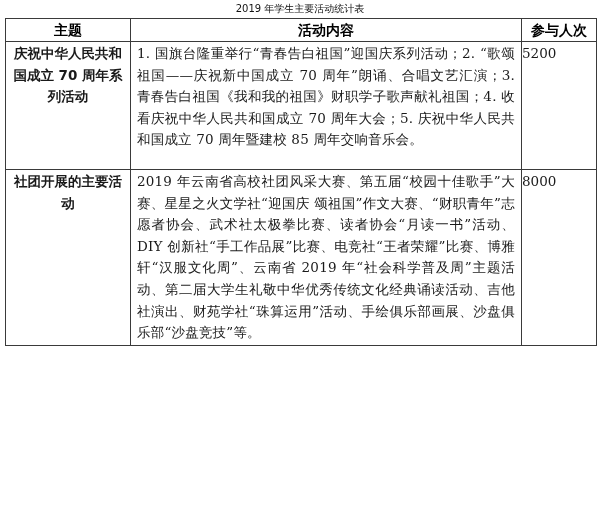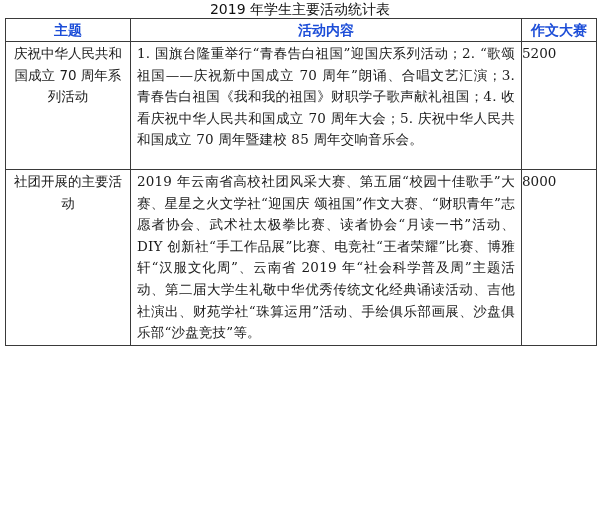--- a/index.html
+++ b/index.html
@@ -1,41 +1,41 @@
 <!DOCTYPE html>
 <html><head>
 <meta charset="utf-8">
 <style>
   html, body { margin: 0; padding: 0; background: #ffffff; }
   body { width: 600px; height: 515px; overflow: hidden; font-family: "DejaVu Serif", "Liberation Serif", serif; color: #1a1a1a; }
-  .title { position: absolute; left: 0; top: 0; width: 600px; height: 18px; text-align: center; font-family: "DejaVu Sans", "Liberation Sans", sans-serif; font-size: 14px; line-height: 18px; color: #111; }
+  .title { position: absolute; left: 0; top: 0; width: 600px; height: 18px; text-align: center; font-family: "DejaVu Sans", "Liberation Sans", sans-serif; font-size: 10px; line-height: 18px; color: #111; }
   table { position: absolute; left: 5px; top: 18px; border-collapse: collapse; table-layout: fixed; width: 590px; }
   td, th { border: 1px solid #3a3a3a; padding: 0; vertical-align: top; }
-  th { height: 22px; font-family: "DejaVu Sans", "Liberation Sans", sans-serif; font-size: 14px; font-weight: bold; text-align: center; line-height: 22px; color: #1d4ed8; }
+  th { height: 22px; font-family: "DejaVu Sans", "Liberation Sans", sans-serif; font-size: 14px; font-weight: bold; text-align: center; line-height: 22px; color: #000000; }
   .c1 { width: 124px; }
   .c2 { width: 390px; }
   .c3 { width: 74px; }
-  .topic { text-align: center; font-family: "DejaVu Sans", "Liberation Sans", sans-serif; font-size: 13.5px; line-height: 21.5px; padding: 1px 2px 0 2px; }
+  .topic { text-align: center; font-family: "DejaVu Sans", "Liberation Sans", sans-serif; font-size: 13.5px; line-height: 21.5px; padding: 1px 2px 0 2px; font-weight: bold; }
   .content { text-align: justify; font-size: 13.5px; line-height: 21.6px; padding: 1px 6px 0 6px; letter-spacing: 0.2px; margin-left: 16px; }
   .count { text-align: left; font-size: 13.5px; line-height: 21.5px; padding-top: 1px; }
   .r1 td { height: 126px; }
   .r2 td { height: 166px; }
   .r3 td { height: 174px; }
 </style>
 </head>
 <body>
 
 <div class="title">2019 年学生主要活动统计表</div>
 
 <table>
   <thead>
     <tr>
       <th class="c1">主题</th>
       <th class="c2">活动内容</th>
-      <th class="c3">作文大赛</th>
+      <th class="c3">参与人次</th>
     </tr>
   </thead>
   <tbody>
     <tr class="r1">
       <td class="topic">庆祝中华人民共和国成立 70 周年系列活动</td>
       <td class="content">1. 国旗台隆重举行“青春告白祖国”迎国庆系列活动；2. “歌颂祖国——庆祝新中国成立 70 周年”朗诵、合唱文艺汇演；3. 青春告白祖国《我和我的祖国》财职学子歌声献礼祖国；4. 收看庆祝中华人民共和国成立 70 周年大会；5. 庆祝中华人民共和国成立 70 周年暨建校 85 周年交响音乐会。</td>
       <td class="count">5200</td>
     </tr>
     <tr class="r3">
       <td class="topic">社团开展的主要活动</td>

